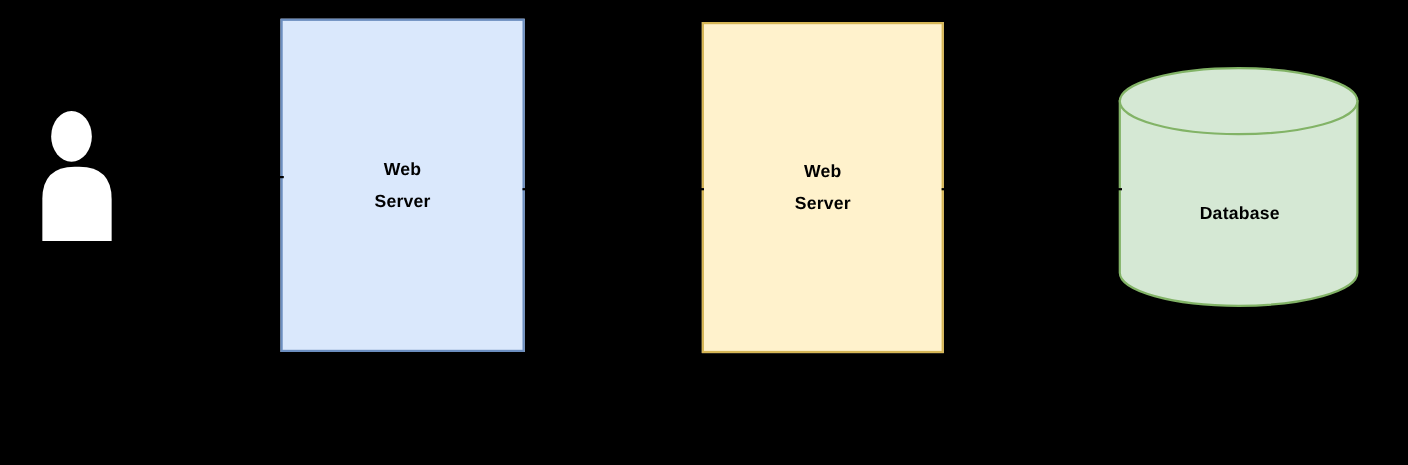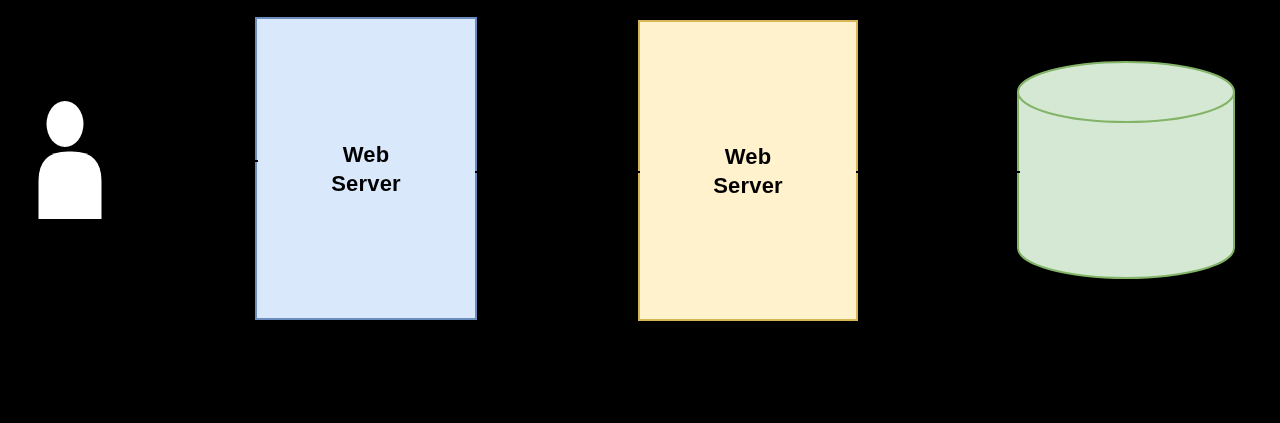--- a/index.html
+++ b/index.html
@@ -18,21 +18,21 @@
   .node {
     position: absolute;
     box-sizing: border-box;
     display: flex;
     align-items: center;
     justify-content: center;
     text-align: center;
   }
   .node-label {
     font-weight: bold;
-    font-size: 22px;
+    font-size: 16px;
     line-height: 29px;
     color: #000000;
     letter-spacing: 0.2px;
   }
   .node-label span { display: block; }
   #web-server {
     left: 255px; top: 17px; width: 222px; height: 303px;
     background: #dae8fc;
     border: 2px solid #6c8ebf;
   }
@@ -89,14 +89,15 @@
     <div class="node-label">
       <span>Web</span>
       <span>Server</span>
     </div>
   </div>
 
   <svg id="db-svg" width="222" height="224" viewBox="0 0 222 224">
     <path d="M2,32 L2,188 A108,30 0 0 0 218,188 L218,32 Z" fill="#d5e8d4" stroke="#82b366" stroke-width="2"></path>
     <ellipse cx="110" cy="32" rx="108" ry="30" fill="#d5e8d4" stroke="#82b366" stroke-width="2"></ellipse>
   </svg>
+  <div class="node-label" id="db-label">Database</div>
 
 </div>
 
 </body></html>

